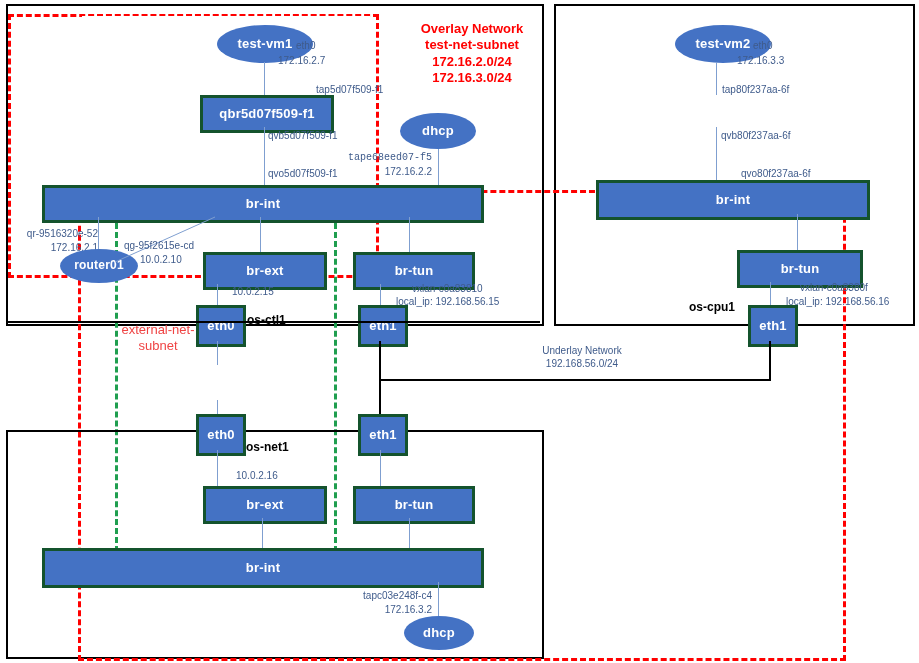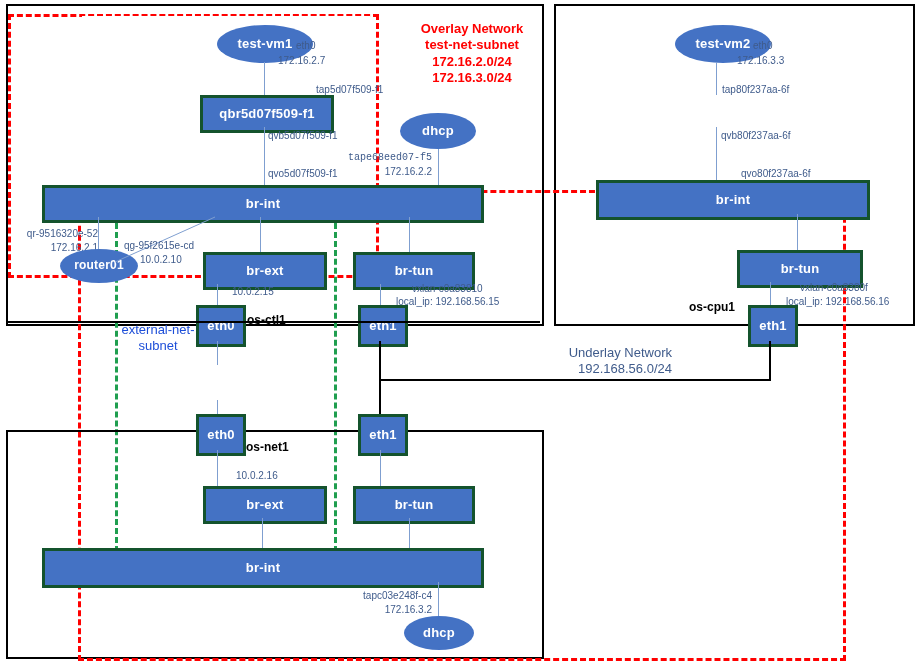--- a/index.html
+++ b/index.html
@@ -28,22 +28,22 @@
   .line.black{background:#000000;}
   .line.black.v{width:2px;}
   .line.black.h{height:2px;}
   .diag{position:absolute;overflow:visible;}
 
   
   .lbl{position:absolute;color:#3f5b8b;font-size:11px;white-space:nowrap;line-height:1.25;}
   .lbl.r{text-align:right;}
   .lbl.black{color:#000000;font-weight:bold;font-size:12px;}
   .lbl.red{color:#ff0000;font-weight:bold;font-size:13px;text-align:center;}
-  .lbl.green{color:#1d4ed8;font-size:13px;text-align:center;line-height:1.25;}
-  .lbl.blue-net{color:#3f5b8b;font-size:13px;text-align:right;}
+  .lbl.green{color:#ef4444;font-size:13px;text-align:center;line-height:1.25;}
+  .lbl.blue-net{color:#3f5b8b;font-size:10px;text-align:center;}
   .fs10{font-size:10px;}
   .n13{font-size:13px;}
   .n12{font-size:12px;}
 </style>
 </head>
 <body>
 
 <div id="stage">
 
   <div class="host-panel" style="left:6px;top:4px;width:534px;height:318px;"></div>

